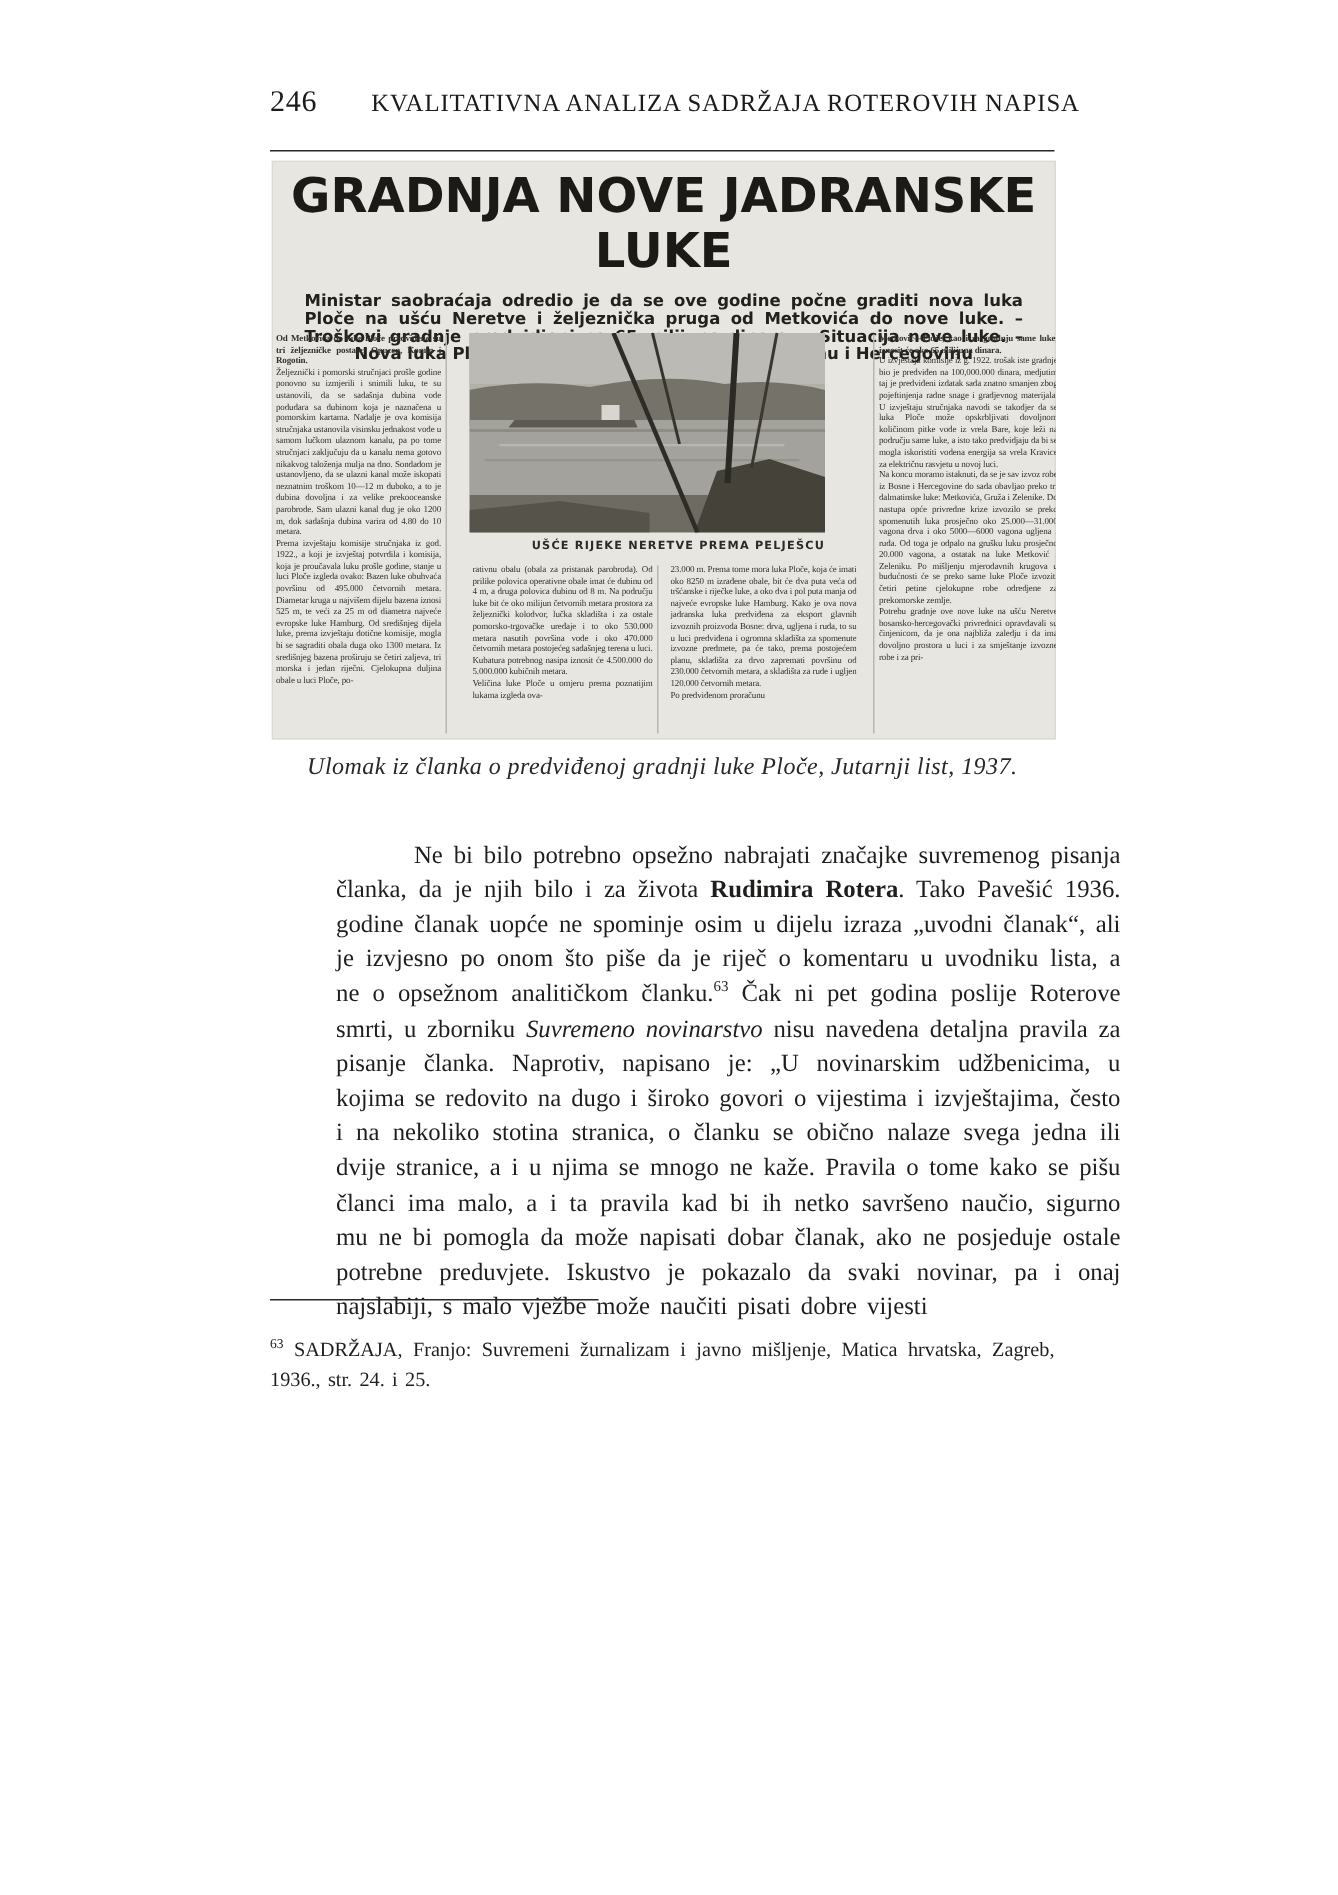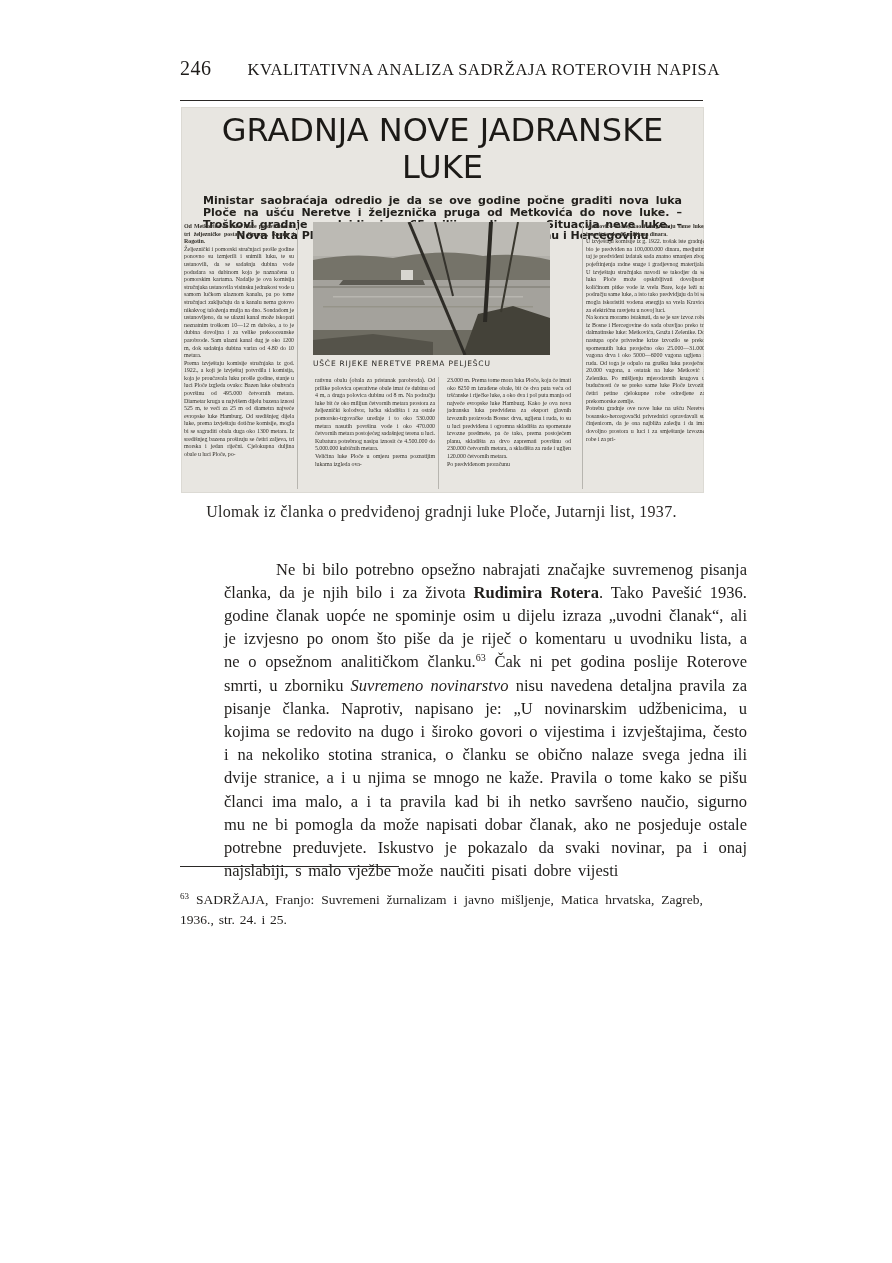--- a/index.html
+++ b/index.html
@@ -10,45 +10,45 @@
   .runhead{position:absolute;left:180px;top:57px;width:523px;border-bottom:1.5px solid #2a2826;
            padding-bottom:20px;display:flex;align-items:baseline;}
   .pagenum{font-size:20px;letter-spacing:.5px;}
   .runtitle{font-size:16.5px;letter-spacing:.6px;margin-left:36px;white-space:nowrap;}
 
   
   .clipping{position:absolute;left:181px;top:107px;width:523px;height:386px;
             background:#e8e6e1;box-shadow:0 0 0 1px #dcdad4 inset;overflow:hidden;
             color:#35322c;}
   .clip-headline{position:absolute;top:5px;left:12px;width:499px;text-align:center;
-                 font-family:"DejaVu Sans","Liberation Sans",sans-serif;font-weight:400;
+                 font-family:"DejaVu Sans","Liberation Sans",sans-serif;font-weight:700;
                  font-size:32px;line-height:37px;color:#1c1a17;letter-spacing:0px;}
   .clip-subtitle{position:absolute;top:88px;left:22px;width:479px;
                  font-family:"DejaVu Sans","Liberation Sans",sans-serif;font-weight:700;
                  font-size:11px;line-height:11.8px;text-align:justify;text-align-last:center;
                  color:#23211d;}
   .np{font-size:6px;line-height:7.6px;text-align:justify;white-space:pre-line;
       overflow:hidden;letter-spacing:-0.1px;}
   .np b{font-weight:700;}
   .col-left{position:absolute;left:3px;top:116px;width:110px;height:266px;
             border-right:1px solid #b7b5af;padding-right:3px;}
   .col-right{position:absolute;left:401px;top:116px;width:119px;height:266px;
              border-left:1px solid #b7b5af;padding-left:3px;}
   .subcolA{position:absolute;left:134px;top:270px;width:120px;height:112px;
            border-right:1px solid #b7b5af;padding-right:3px;}
   .subcolB{position:absolute;left:266px;top:270px;width:124px;height:112px;}
   .photo{position:absolute;left:132px;top:115px;width:237px;height:133px;background:#aeaca6;}
-  .photo-caption{position:absolute;left:132px;top:252px;width:237px;text-align:left;
-                 font-family:"DejaVu Sans","Liberation Sans",sans-serif;font-weight:400;
+  .photo-caption{position:absolute;left:132px;top:252px;width:237px;text-align:right;
+                 font-family:"DejaVu Sans","Liberation Sans",sans-serif;font-weight:700;
                  font-size:7.5px;letter-spacing:.8px;color:#2c2a26;}
   .np-lead{font-weight:700;}
 
   
   .figcaption{position:absolute;left:180px;top:503px;width:523px;text-align:center;
-              font-size:16px;color:#2a2826;letter-spacing:.3px;}
+              font-style:italic;font-size:16px;color:#2a2826;letter-spacing:.3px;}
 
   
   .bodytext{position:absolute;left:180px;top:541px;width:523px;
             font-size:16.5px;line-height:23.2px;text-align:justify;
             text-indent:52px;word-spacing:2.5px;color:#201e1c;margin-left:44px;}
   .bodytext i{font-style:italic;}
   .bodytext b{font-weight:700;}
   .bodytext sup{font-size:10px;vertical-align:super;line-height:0;}
 
   

